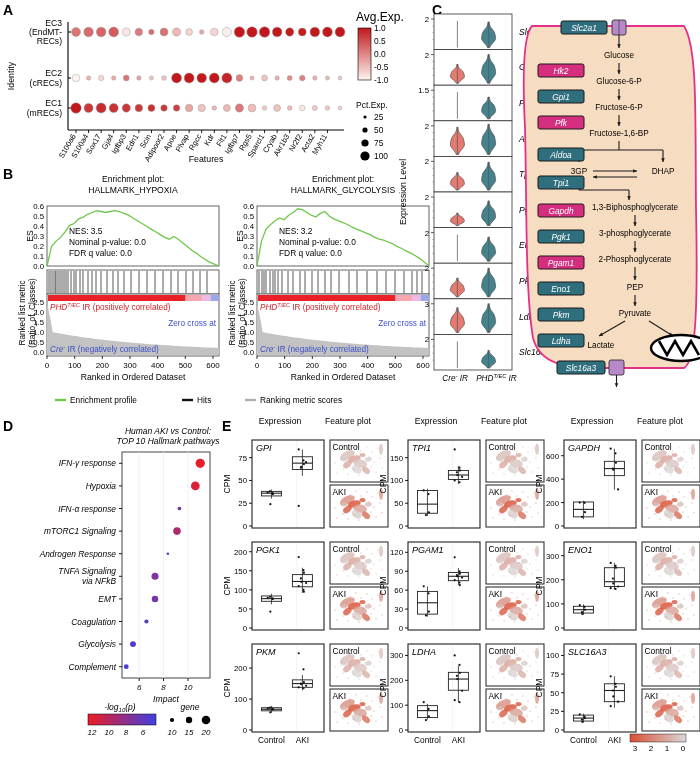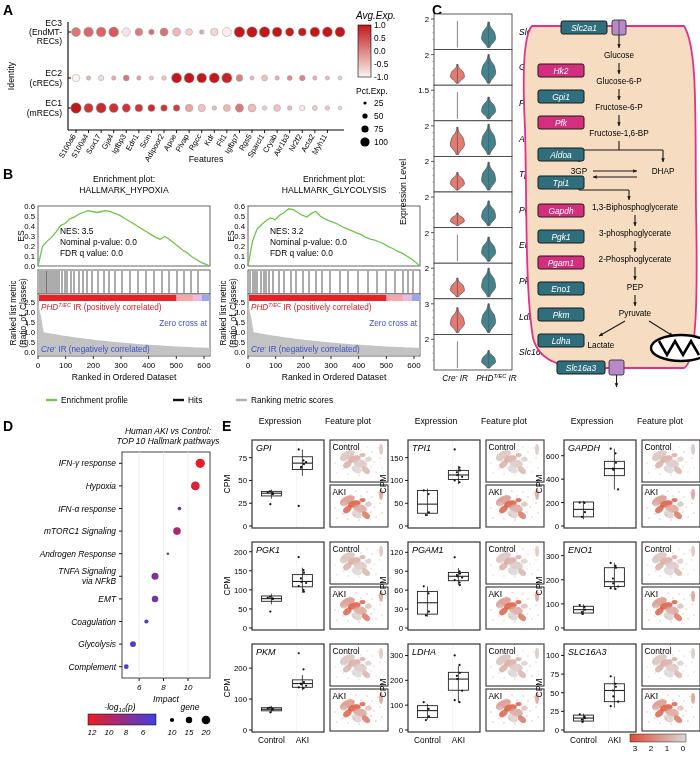--- a/index.html
+++ b/index.html
@@ -135,50 +135,50 @@
       <line x1="314.8571428571429" y1="130" x2="314.8571428571429" y2="133" stroke="#000" stroke-width="0.9"></line>
       <text x="314.8571428571429" y="136" font-size="7.6" font-family="&quot;Liberation Sans&quot;,sans-serif" text-anchor="end" transform="rotate(-60 314.8571428571429 136)">Acta2</text>
       <line x1="327.42857142857144" y1="130" x2="327.42857142857144" y2="133" stroke="#000" stroke-width="0.9"></line>
       <text x="327.42857142857144" y="136" font-size="7.6" font-family="&quot;Liberation Sans&quot;,sans-serif" text-anchor="end" transform="rotate(-60 327.42857142857144 136)">Myh11</text>
       <text x="206" y="162" text-anchor="middle" font-size="8.8" font-family="&quot;Liberation Sans&quot;,sans-serif">Features</text>
       <text x="14" y="76" text-anchor="middle" font-size="8.8" font-family="&quot;Liberation Sans&quot;,sans-serif" transform="rotate(-90 14 76)">Identity</text>
     </svg>
 </div>
 
 <div class="abs" style="left:356px;top:10px;width:80px;">
-  <div class="axlbl" style="font-size:10px;font-style:italic;">Avg.Exp.</div>
+  <div class="axlbl" style="font-size:12px;">Avg.Exp.</div>
   <svg width="76" height="62" id="svgAlegend">
       <defs>
         <linearGradient id="gA" x1="0" y1="0" x2="0" y2="1">
           <stop offset="0%" stop-color="#c0181b"></stop>
           <stop offset="100%" stop-color="#fdf4f0"></stop>
         </linearGradient>
       </defs>
       <rect x="2" y="4" width="13" height="52" fill="url(#gA)" stroke="#000" stroke-width="0.6"></rect>
       <text x="18" y="7.4" font-size="8.4" font-family="&quot;Liberation Sans&quot;,sans-serif">1.0</text>
       <text x="18" y="20.4" font-size="8.4" font-family="&quot;Liberation Sans&quot;,sans-serif">0.5</text>
       <text x="18" y="33.4" font-size="8.4" font-family="&quot;Liberation Sans&quot;,sans-serif">0.0</text>
       <text x="18" y="46.4" font-size="8.4" font-family="&quot;Liberation Sans&quot;,sans-serif">-0.5</text>
       <text x="18" y="59.4" font-size="8.4" font-family="&quot;Liberation Sans&quot;,sans-serif">-1.0</text>
     </svg>
-  <div class="axlbl" style="font-size:8.5px;margin-top:3px;">Pct.Exp.</div>
+  <div class="axlbl" style="font-size:8.5px;margin-top:14px;">Pct.Exp.</div>
   <svg width="76" height="56" id="svgAsize">
       <circle cx="9" cy="7" r="1.6" fill="#000"></circle>
       <text x="18" y="10.2" font-size="8.4" font-family="&quot;Liberation Sans&quot;,sans-serif">25</text>
       <circle cx="9" cy="20" r="2.6" fill="#000"></circle>
       <text x="18" y="23.2" font-size="8.4" font-family="&quot;Liberation Sans&quot;,sans-serif">50</text>
       <circle cx="9" cy="33" r="3.6" fill="#000"></circle>
       <text x="18" y="36.2" font-size="8.4" font-family="&quot;Liberation Sans&quot;,sans-serif">75</text>
       <circle cx="9" cy="46" r="4.6" fill="#000"></circle>
       <text x="18" y="49.2" font-size="8.4" font-family="&quot;Liberation Sans&quot;,sans-serif">100</text>
     </svg>
 </div>
 
 <div class="panel-letter abs" style="left:3px;top:166px;">B</div>
-<div class="abs" style="left:0;top:170px;width:420px;height:245px;">
+<div class="abs" style="left:0;top:170px;width:420px;height:245px;padding-left:9px;">
   <svg id="svgB" width="420" height="245">
       <text x="124" y="12" text-anchor="middle" font-size="8.6" font-family="&quot;Liberation Sans&quot;,sans-serif">Enrichment plot:</text>
       <text x="124" y="23" text-anchor="middle" font-size="8.6" font-family="&quot;Liberation Sans&quot;,sans-serif">HALLMARK_HYPOXIA</text>
       <rect x="38" y="36" width="172" height="60" fill="#fff" stroke="#555" stroke-width="0.9"></rect>
       <text x="35" y="39" text-anchor="end" font-size="7.8" font-family="&quot;Liberation Sans&quot;,sans-serif">0.6</text>
       <text x="35" y="49" text-anchor="end" font-size="7.8" font-family="&quot;Liberation Sans&quot;,sans-serif">0.5</text>
       <text x="35" y="59" text-anchor="end" font-size="7.8" font-family="&quot;Liberation Sans&quot;,sans-serif">0.4</text>
       <text x="35" y="69" text-anchor="end" font-size="7.8" font-family="&quot;Liberation Sans&quot;,sans-serif">0.3</text>
       <text x="35" y="79" text-anchor="end" font-size="7.8" font-family="&quot;Liberation Sans&quot;,sans-serif">0.2</text>
       <text x="35" y="89" text-anchor="end" font-size="7.8" font-family="&quot;Liberation Sans&quot;,sans-serif">0.1</text>

